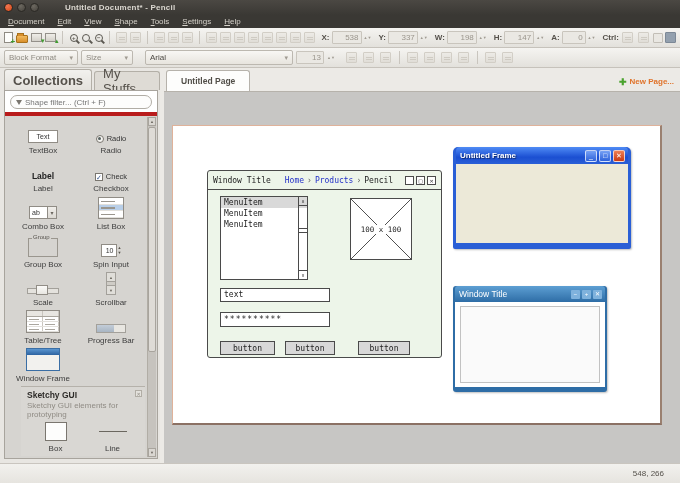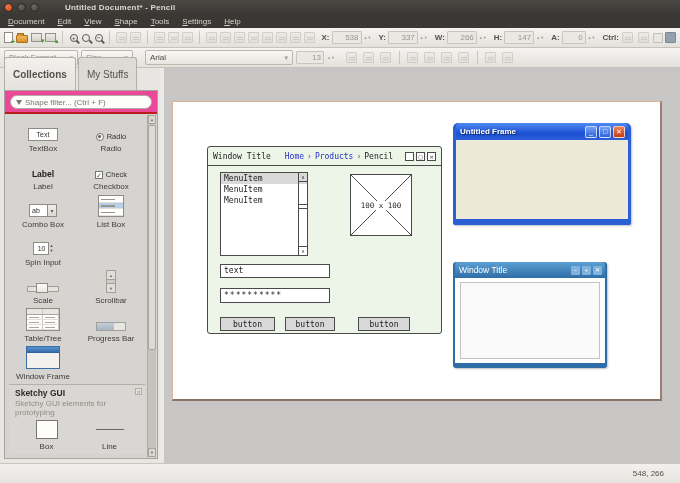--- a/index.html
+++ b/index.html
@@ -43,24 +43,24 @@
   .dd { height:15px; border:1px solid #bcb8b0; background:linear-gradient(#f8f7f4,#e7e4de); border-radius:2px; display:flex; align-items:center; justify-content:space-between; padding:0 4px; color:#8f8b83; font-size:8px; }
   .dd::after { content:"▾"; color:#a09b92; font-size:7px; margin-left:4px; }
   .dd.font { color:#4c4944; }
 
   
   .bodyrow { flex:1; display:flex; min-height:0; }
 
   
   .sidebar { width:160px; flex:none; display:flex; flex-direction:column; background:#e8e6e2; padding:0 0 0 2px; }
   .side-tabs { height:22px; display:flex; align-items:flex-end; gap:2px; padding-left:2px; }
-  .stab { height:19px; display:flex; align-items:center; padding:16px 8px; font-size:10px; color:#55514b; border:1px solid #b3afa7; border-bottom:none; border-radius:3px 3px 0 0; background:#dedbd5; }
+  .stab { height:19px; display:flex; align-items:center; padding:4px 8px; font-size:13px; color:#55514b; border:1px solid #b3afa7; border-bottom:none; border-radius:3px 3px 0 0; background:#dedbd5; }
   .stab.active { background:linear-gradient(#f2f1ee,#e4e2dd); height:21px; font-weight:bold; }
   .side-panel { flex:1; border:1px solid #a8a49d; background:#d6d4d0; display:flex; flex-direction:column; position:relative; margin:0 2px 4px 2px; min-height:0; }
-  .filter-row { padding:4px 5px 3px 5px; background:#ec4899; border-bottom:2px solid #b91c1c; }
+  .filter-row { padding:4px 5px 3px 5px; background:#ffffff; border-bottom:4px solid #b91c1c; }
   .filter-box { height:14px; background:#fdfdfc; border:1px solid #b1ada5; border-radius:7px; display:flex; align-items:center; padding:0 5px; gap:3px; }
   .funnel { width:0; height:0; border-left:3px solid transparent; border-right:3px solid transparent; border-top:5px solid #7a766f; }
   .filter-box input { border:none; outline:none; background:transparent; font-size:8px; color:#8f8b83; width:120px; font-family:"Liberation Sans",sans-serif; }
   .palette { flex:1; overflow:hidden; padding:4px 12px 0 4px; position:relative; }
   .prow { display:flex; height:38px; }
   .pcell { width:68px; display:flex; flex-direction:column; align-items:center; justify-content:flex-end; gap:3px; padding-bottom:3px; }
   .plabel { font-size:8px; color:#3c3c3c; }
   .th-textbox { width:30px; height:13px; background:#fff; border:1px solid #908c85; display:flex; align-items:center; justify-content:center; font-size:7px; color:#333; }
   .th-radio { display:flex; align-items:center; gap:3px; font-size:7.5px; color:#333; }
   .rdot { width:8px; height:8px; border-radius:50%; border:1px solid #7a766f; background:#f6f5f2; display:flex; align-items:center; justify-content:center; }
@@ -88,21 +88,21 @@
   .th-vscroll .t { flex:1; width:100%; background:#cfccc6; border-top:1px solid #a3a09a; border-bottom:1px solid #a3a09a; }
   .th-table { width:34px; height:26px; background:#fff; border:1px solid #908c85; display:flex; flex-direction:column; }
   .th-table .hd { height:6px; background:#e8e6e1; border-bottom:1px solid #aaa69e; display:flex; }
   .th-table .hd i, .th-table .rw i { flex:1; border-right:1px solid #c9c5be; position:relative; }
   .th-table .rw { flex:1; display:flex; border-bottom:1px solid #e2e0db; }
   .th-table .rw i::after { content:""; position:absolute; left:2px; top:2px; width:10px; height:1px; background:#aaa69e; }
   .th-prog { width:30px; height:9px; border:1px solid #a3a09a; background:#e8e6e1; }
   .th-prog i { display:block; width:60%; height:100%; background:linear-gradient(#c3cdd8,#a8b5c3); }
   .th-win { width:34px; height:28px; border:1px solid #3a6ea5; background:#f2f1ee; display:flex; flex-direction:column; }
   .th-win .tb { height:6px; background:linear-gradient(#5a95d0,#2d62a0); }
-  .sec { border-top:1px solid #b5b1aa; background:#d9d7d3; padding:3px 4px 0 6px; position:relative; }
+  .sec { border-top:1px solid #b5b1aa; background:#d9d7d3; padding:3px 4px 0 6px; position:relative;margin-left:12px; }
   .sec-head { display:flex; align-items:center; gap:4px; }
   .sec-title { font-weight:bold; font-size:8.5px; color:#2e2c29; }
   .sec-close { position:absolute; right:3px; top:3px; width:7px; height:7px; border:1px solid #b1ada5; color:#8f8b83; font-size:5px; line-height:6px; text-align:center; background:#e4e2dd; }
   .sec-desc { color:#908c85; font-size:8px; width:118px; line-height:9px; margin-top:1px; }
   .sec-shapes { display:flex; margin-top:3px; }
   .th-box { width:22px; height:19px; background:#fdfdfc; border:1px solid #7a766f; }
   .th-line { width:28px; height:1px; background:#6b675f; margin-bottom:9px; }
   .pal-scroll { position:absolute; right:1px; top:1px; bottom:1px; width:9px; background:#c6c3be; border-left:1px solid #b1ada5; display:flex; flex-direction:column; }
   .pal-scroll .arr { height:9px; background:#dad7d2; border:1px solid #a8a49d; font-size:4px; color:#6b675f; text-align:center; line-height:8px; }
   .pal-scroll .thumb { flex:0 0 225px; margin:1px 0; background:#dedbd6; border:1px solid #a8a49d; border-radius:2px; }
@@ -260,21 +260,21 @@
       <span class="numfield">538</span>
       <span class="step">▲▼</span>
     </div>
     <div class="fldgrp">
       <span class="fldlbl">Y:</span>
       <span class="numfield">337</span>
       <span class="step">▲▼</span>
     </div>
     <div class="fldgrp">
       <span class="fldlbl">W:</span>
-      <span class="numfield">266</span>
+      <span class="numfield">198</span>
       <span class="step">▲▼</span>
     </div>
     <div class="fldgrp">
       <span class="fldlbl">H:</span>
       <span class="numfield">147</span>
       <span class="step">▲▼</span>
     </div>
     <div class="fldgrp">
       <span class="fldlbl">A:</span>
       <span class="numfield" style="width:24px">0</span>
@@ -391,20 +391,26 @@
               <span class="th-list">
                   <i></i>
                   <i class="sel"></i>
                   <i></i>
                 </span>
               <span class="plabel">List Box</span>
             </div>
           </div>
           <div class="prow">
             <div class="pcell">
+              <span class="th-group">
+                  <b>Group</b>
+                </span>
+              <span class="plabel">Group Box</span>
+            </div>
+            <div class="pcell">
               <span class="th-spin">
                   <span class="v">10</span>
                   <span class="s">▲<br>▼</span>
                 </span>
               <span class="plabel">Spin Input</span>
             </div>
           </div>
           <div class="prow">
             <div class="pcell">
               <span class="th-scale">
@@ -480,20 +486,27 @@
             <span class="arr">▲</span>
             <span class="thumb"></span>
             <span class="track"></span>
             <span class="arr">▼</span>
           </div>
         </div>
       </div>
     </div>
 
     <div class="main">
+      <div class="tabbar">
+        <span class="ptab">Untitled Page</span>
+        <span class="newpage">
+          <span class="plus-ic">✚</span>
+          <span>New Page...</span>
+        </span>
+      </div>
       <div class="canvas">
         <div class="page"></div>
 
         <div class="sk">
           <div class="sk-title">
             <span class="t">Window Title</span>
             <span class="sk-bc">
               <span class="lnk">Home</span>
               <span class="bsep">›</span>
               <span class="lnk">Products</span>

